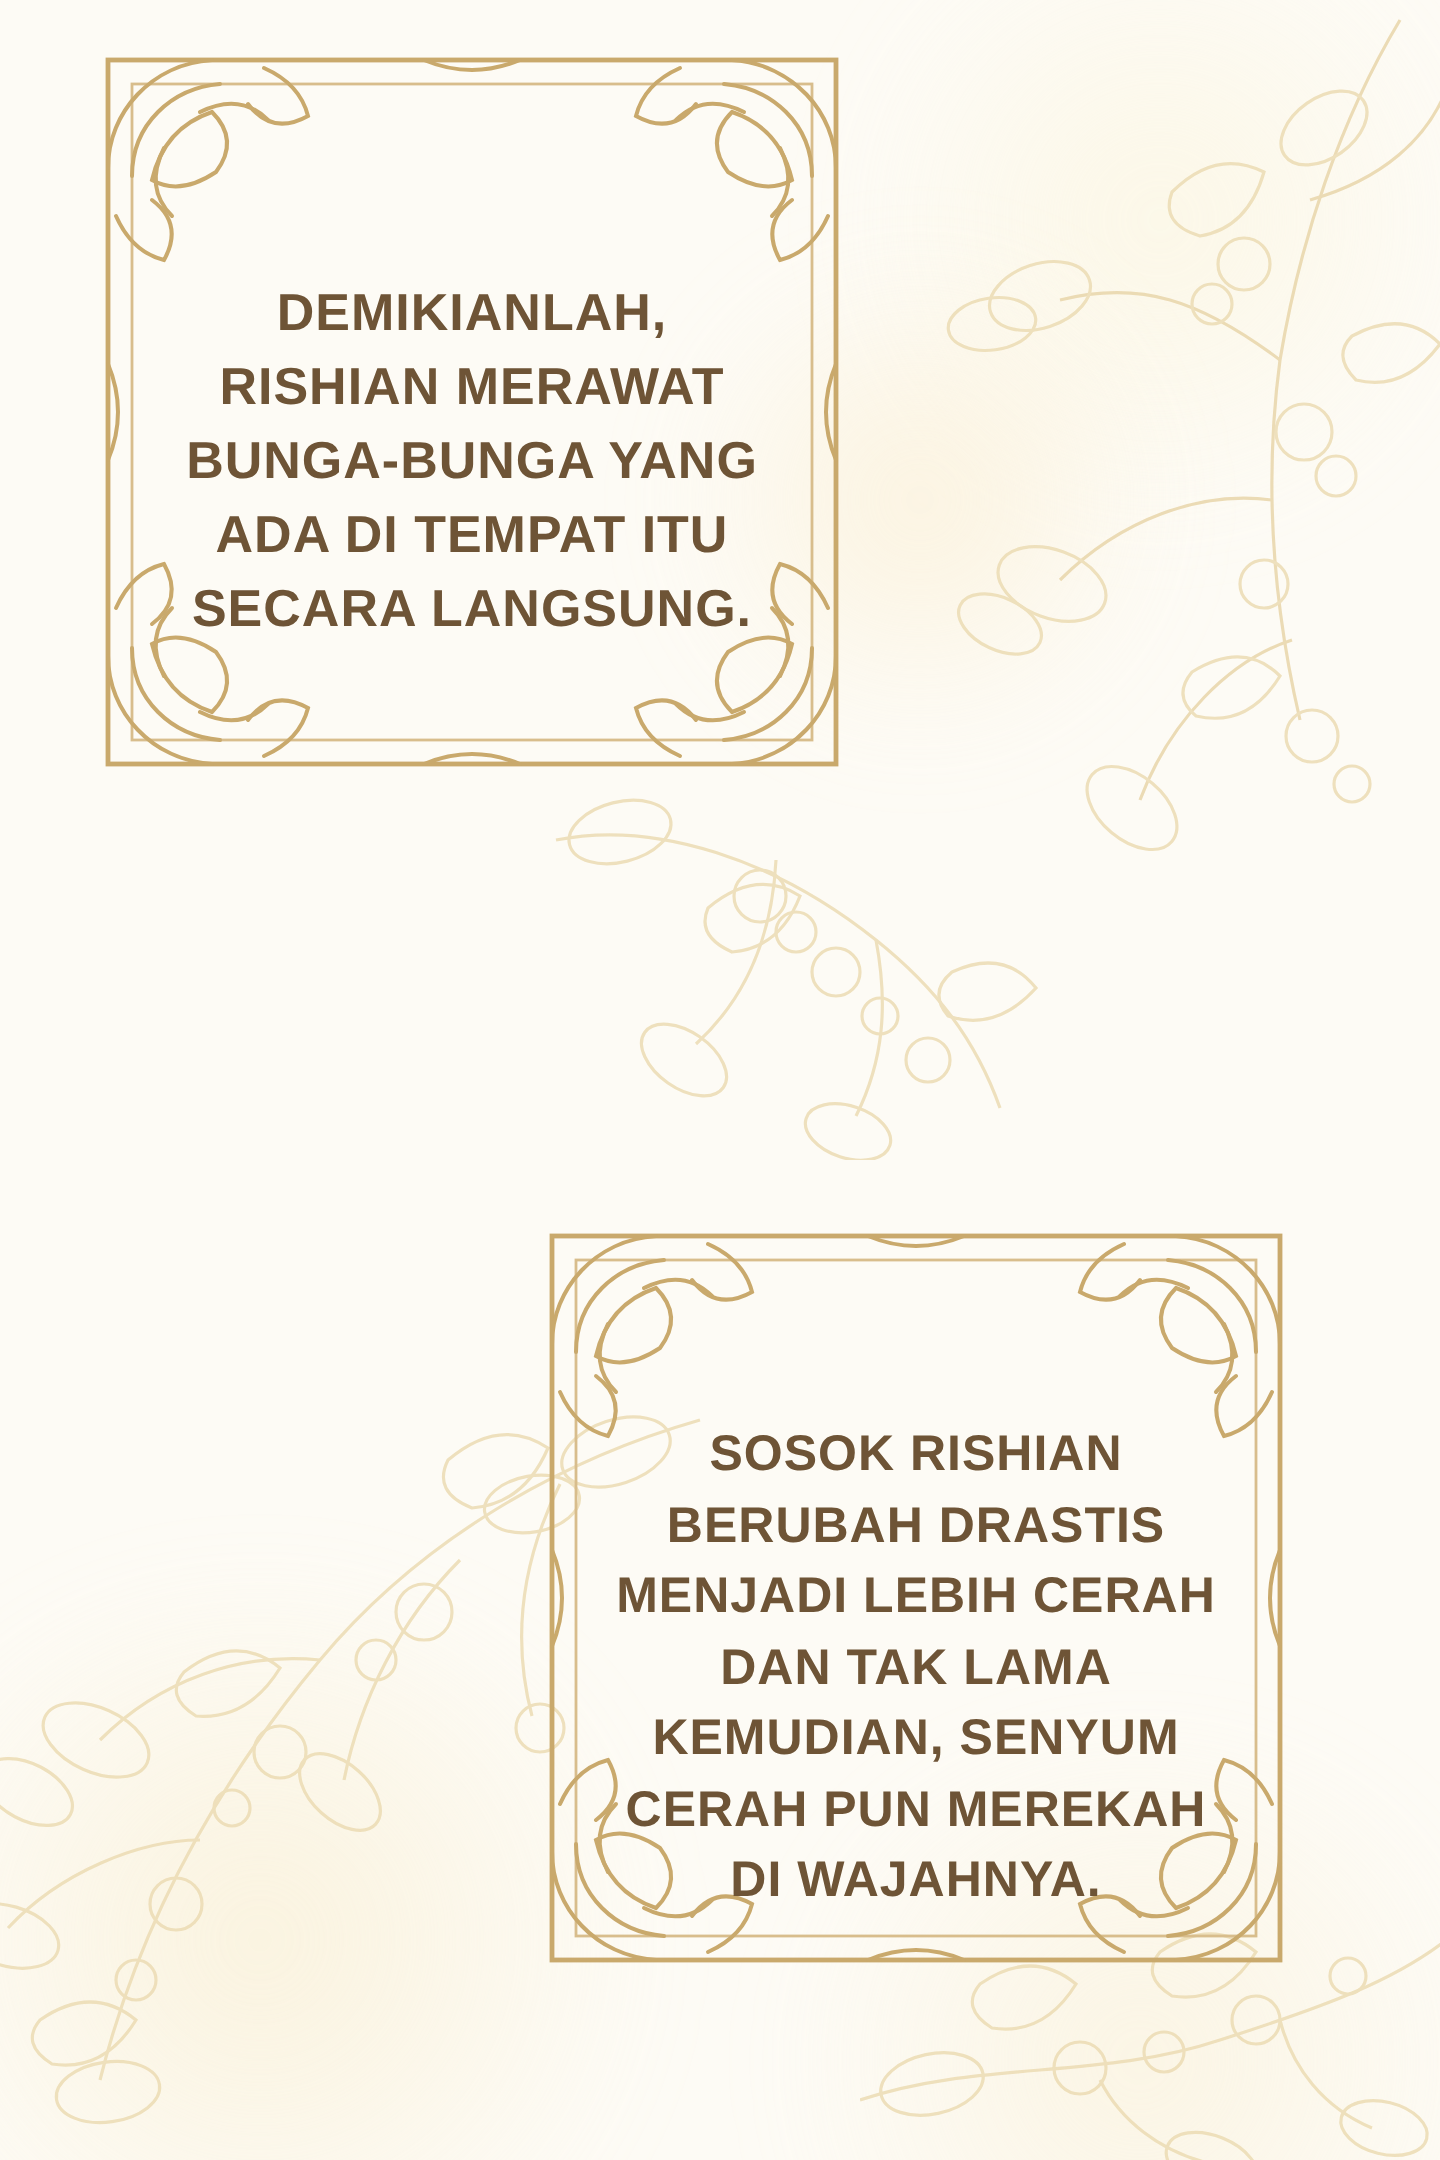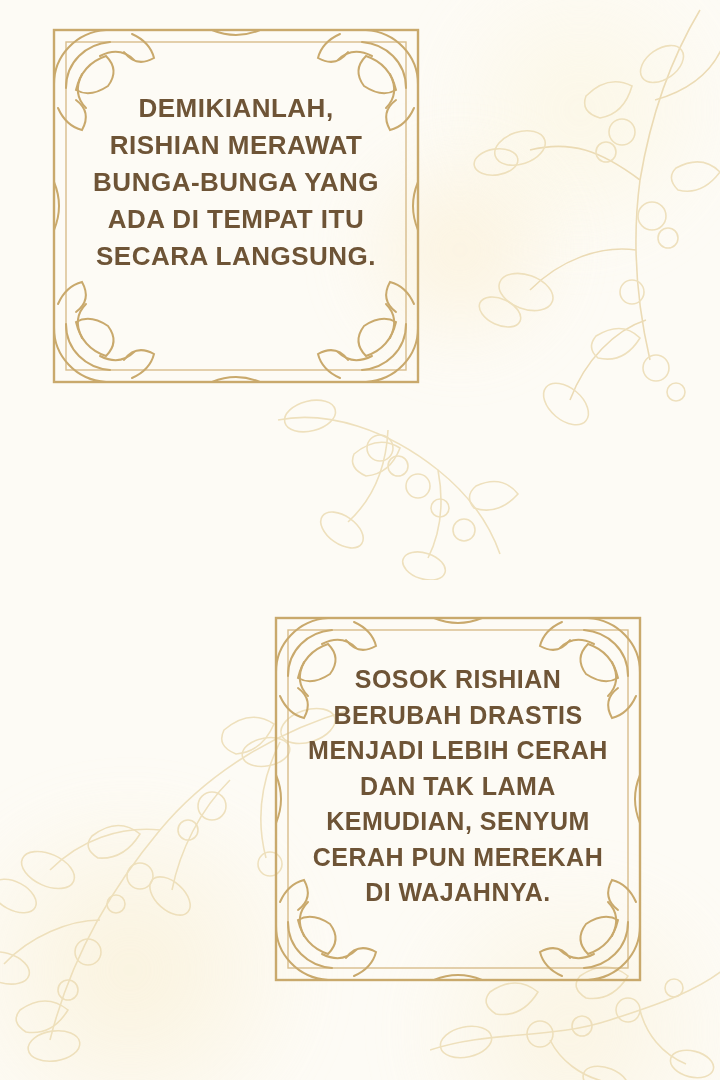--- a/index.html
+++ b/index.html
@@ -68,20 +68,21 @@
     position: absolute;
     left: 0; right: 0;
     text-align: center;
     color: #6e5436;
     font-family: "Liberation Sans", sans-serif;
     font-weight: 700;
     letter-spacing: .5px;
     line-height: 1.42;
     text-transform: uppercase;
     white-space: pre-line;
+    margin-top: 48px;
   }
 
   #frame-top {
     left: 36px;
     top: 12px;
     width: 400px;
     height: 388px;
   }
   #frame-top .frame-text {
     top: 78px;

